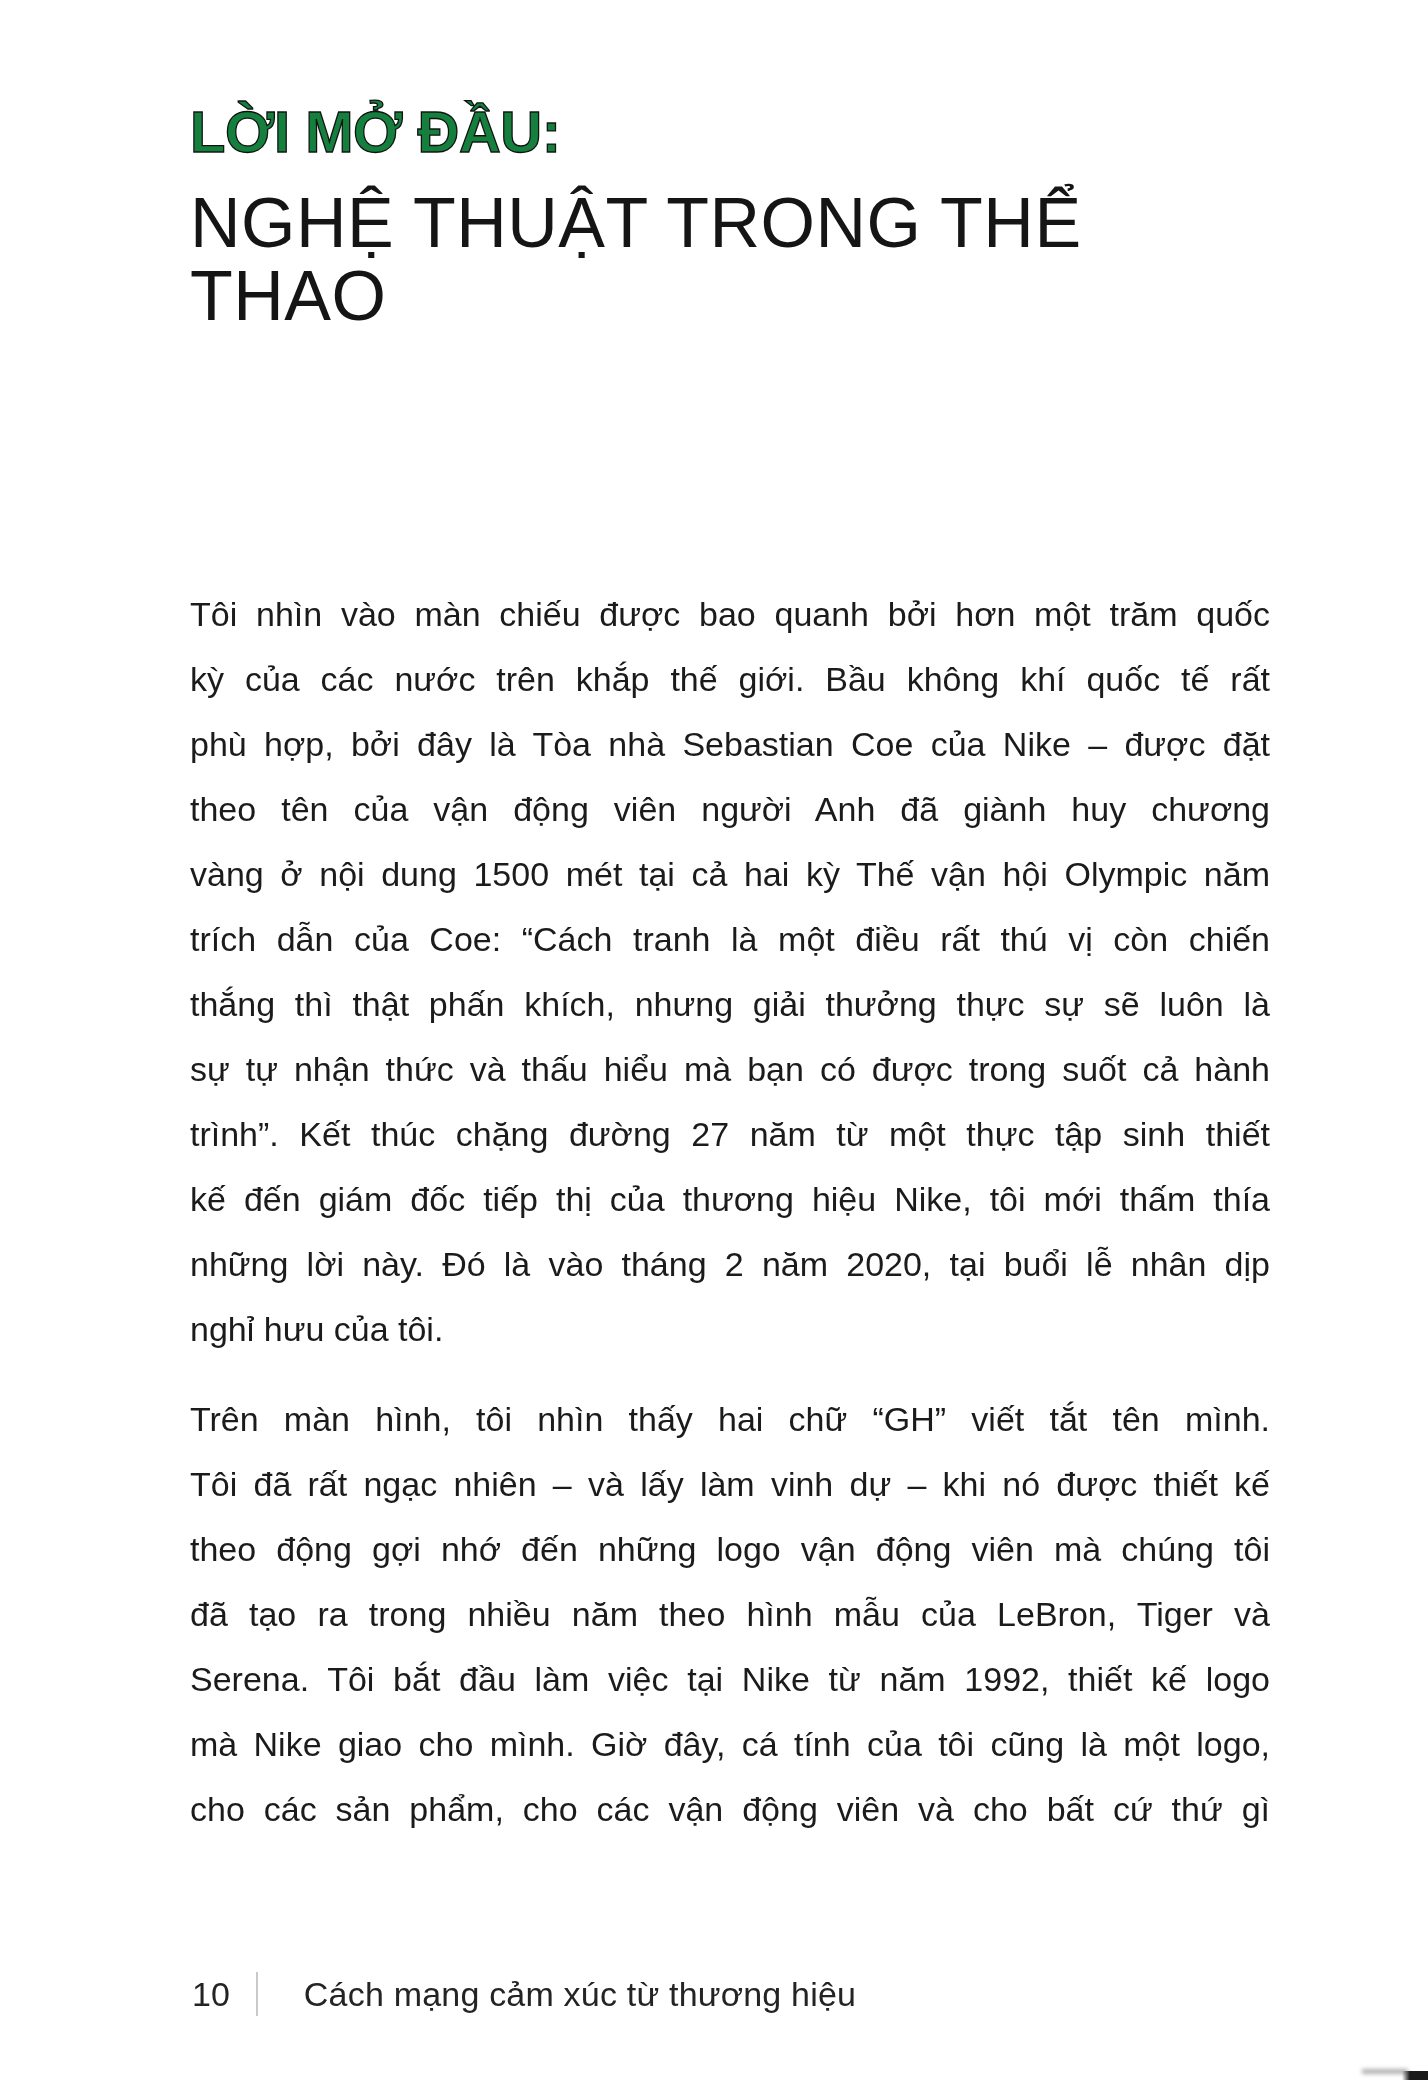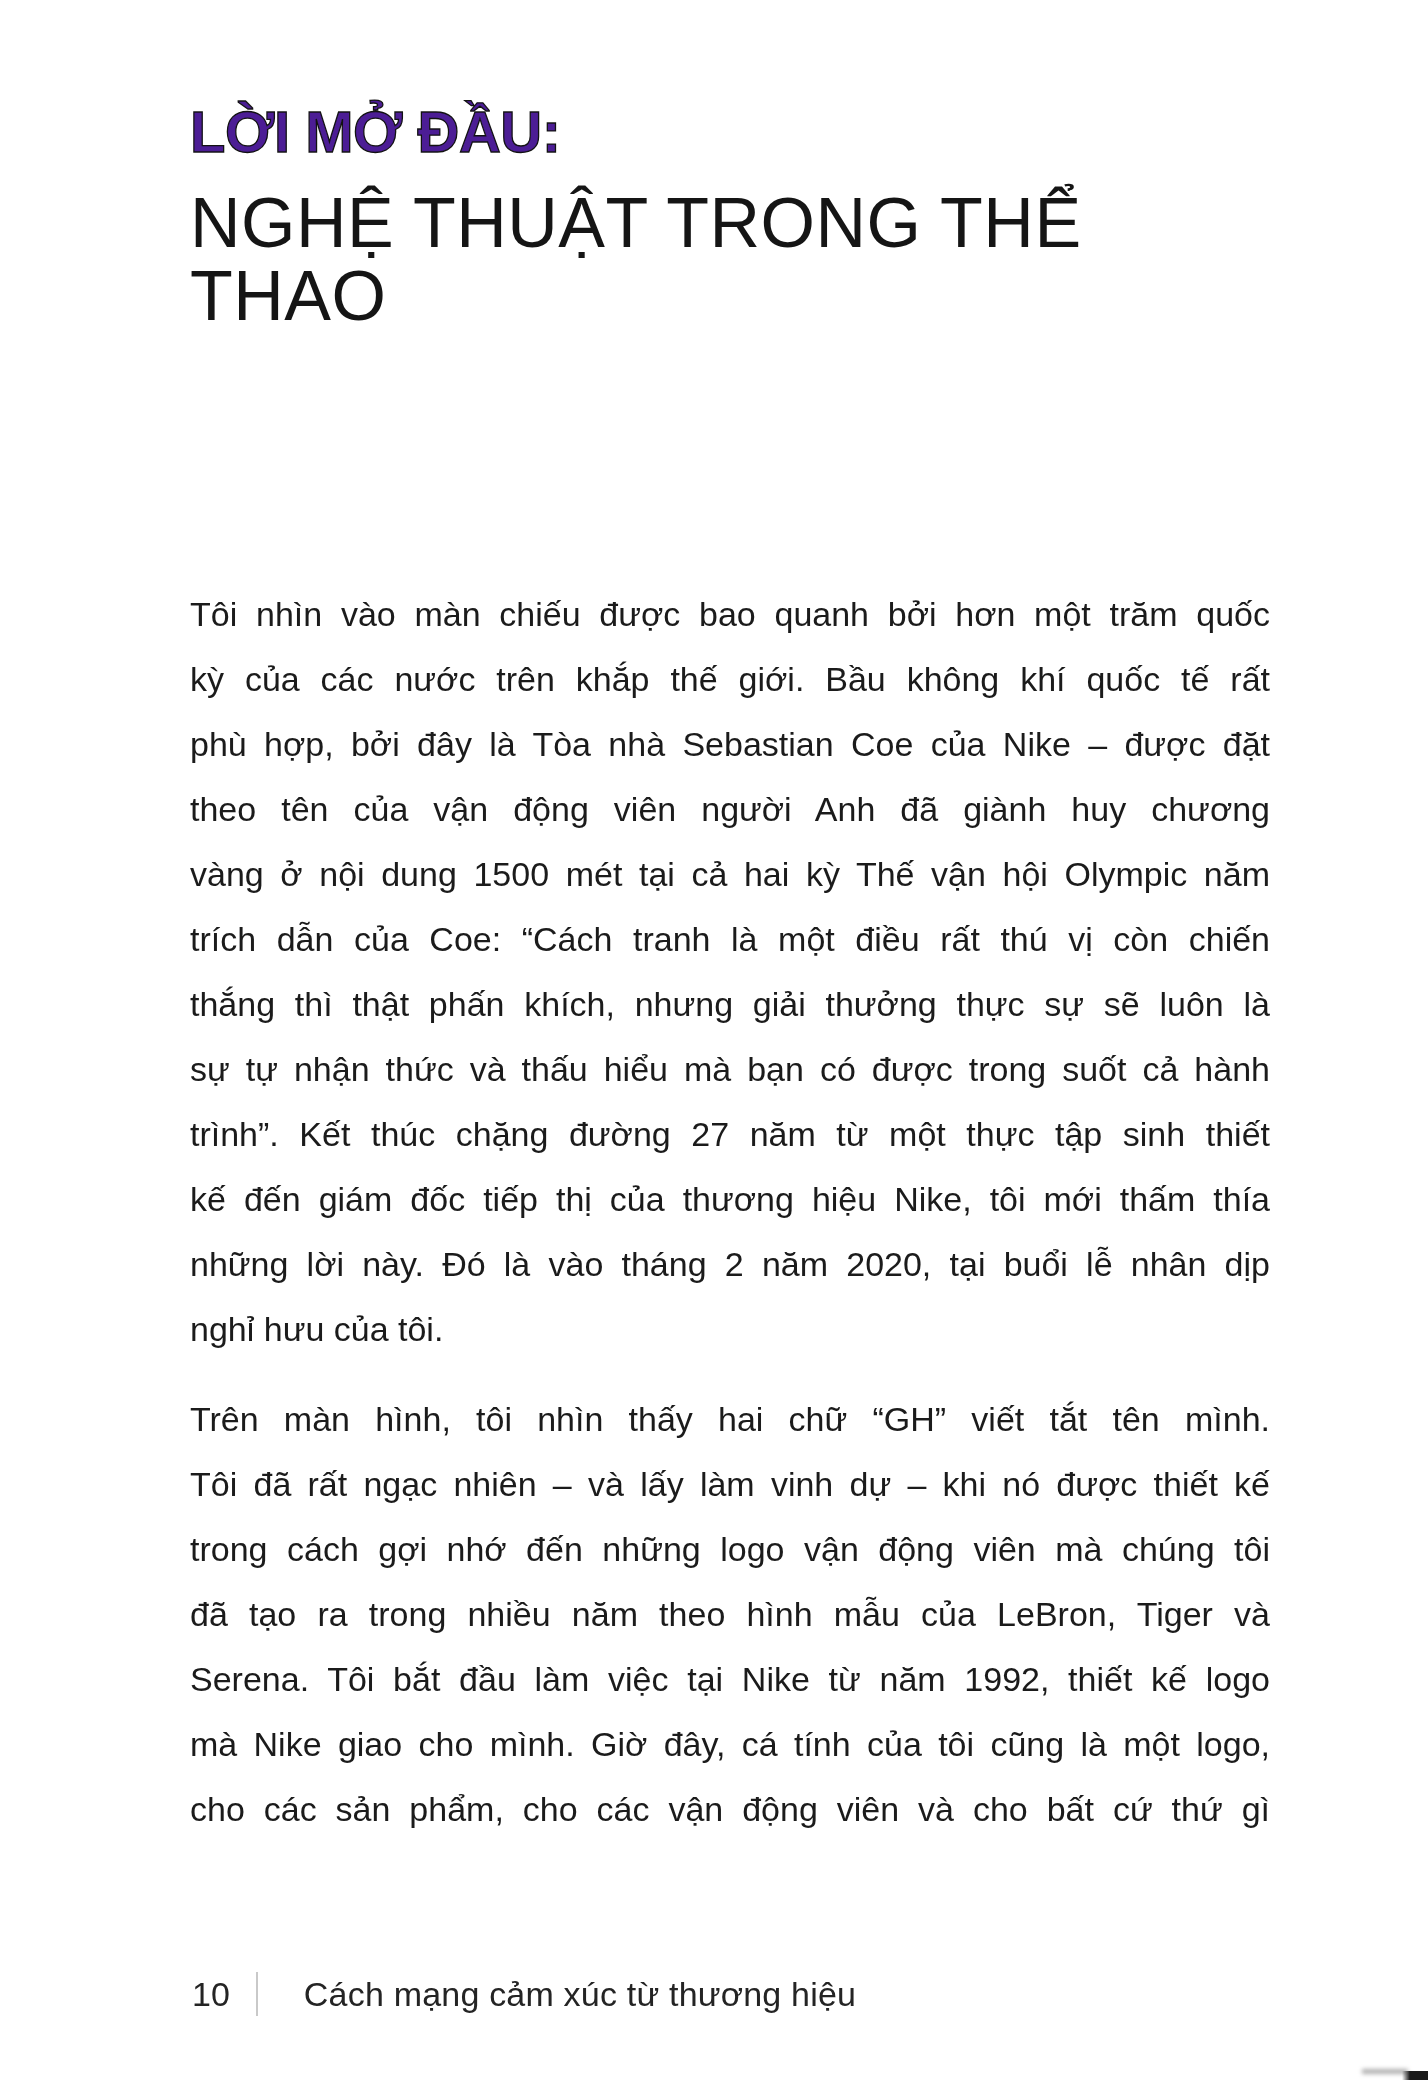--- a/index.html
+++ b/index.html
@@ -23,21 +23,21 @@
     top: 102px;
     left: 190px;
     right: 150px;
   }
   h1.chapter-title {
     margin: 0 0 24px 0;
     font-size: 58px;
     line-height: 1.05;
     font-weight: 900;
     letter-spacing: -0.5px;
-    color: #4c1d95;
+    color: #15803d;
     -webkit-text-stroke: 1.3px #121212;
   }
   h2.chapter-subtitle {
     margin: 0;
     font-size: 70px;
     line-height: 1.05;
     font-weight: 400;
     letter-spacing: 0.5px;
     color: #151515;
   }
@@ -123,21 +123,21 @@
         <div class="line">thắng thì thật phấn khích, nhưng giải thưởng thực sự sẽ luôn là</div>
         <div class="line">sự tự nhận thức và thấu hiểu mà bạn có được trong suốt cả hành</div>
         <div class="line">trình”. Kết thúc chặng đường 27 năm từ một thực tập sinh thiết</div>
         <div class="line">kế đến giám đốc tiếp thị của thương hiệu Nike, tôi mới thấm thía</div>
         <div class="line">những lời này. Đó là vào tháng 2 năm 2020, tại buổi lễ nhân dịp</div>
         <div class="line last">nghỉ hưu của tôi.</div>
       </div>
       <div class="paragraph">
         <div class="line">Trên màn hình, tôi nhìn thấy hai chữ “GH” viết tắt tên mình.</div>
         <div class="line">Tôi đã rất ngạc nhiên – và lấy làm vinh dự – khi nó được thiết kế</div>
-        <div class="line">trong cách gợi nhớ đến những logo vận động viên mà chúng tôi</div>
+        <div class="line">theo động gợi nhớ đến những logo vận động viên mà chúng tôi</div>
         <div class="line">đã tạo ra trong nhiều năm theo hình mẫu của LeBron, Tiger và</div>
         <div class="line">Serena. Tôi bắt đầu làm việc tại Nike từ năm 1992, thiết kế logo</div>
         <div class="line">mà Nike giao cho mình. Giờ đây, cá tính của tôi cũng là một logo,</div>
         <div class="line">cho các sản phẩm, cho các vận động viên và cho bất cứ thứ gì</div>
       </div>
     </main>
 
   <footer class="page-footer">
     <span class="footer-page-number">10</span>
     <span class="footer-divider"></span>

